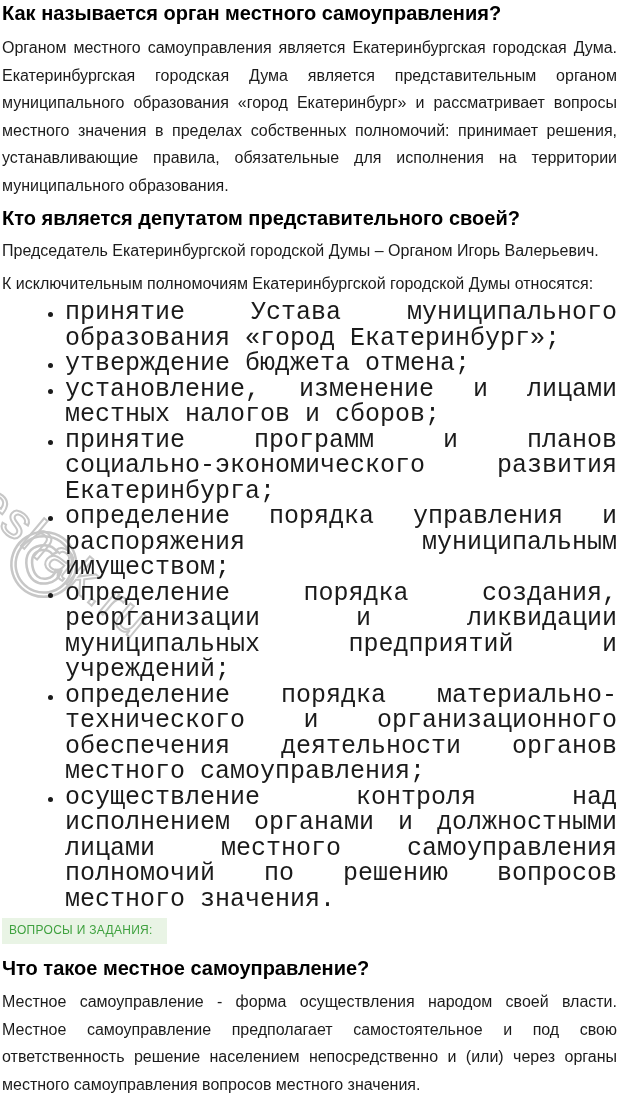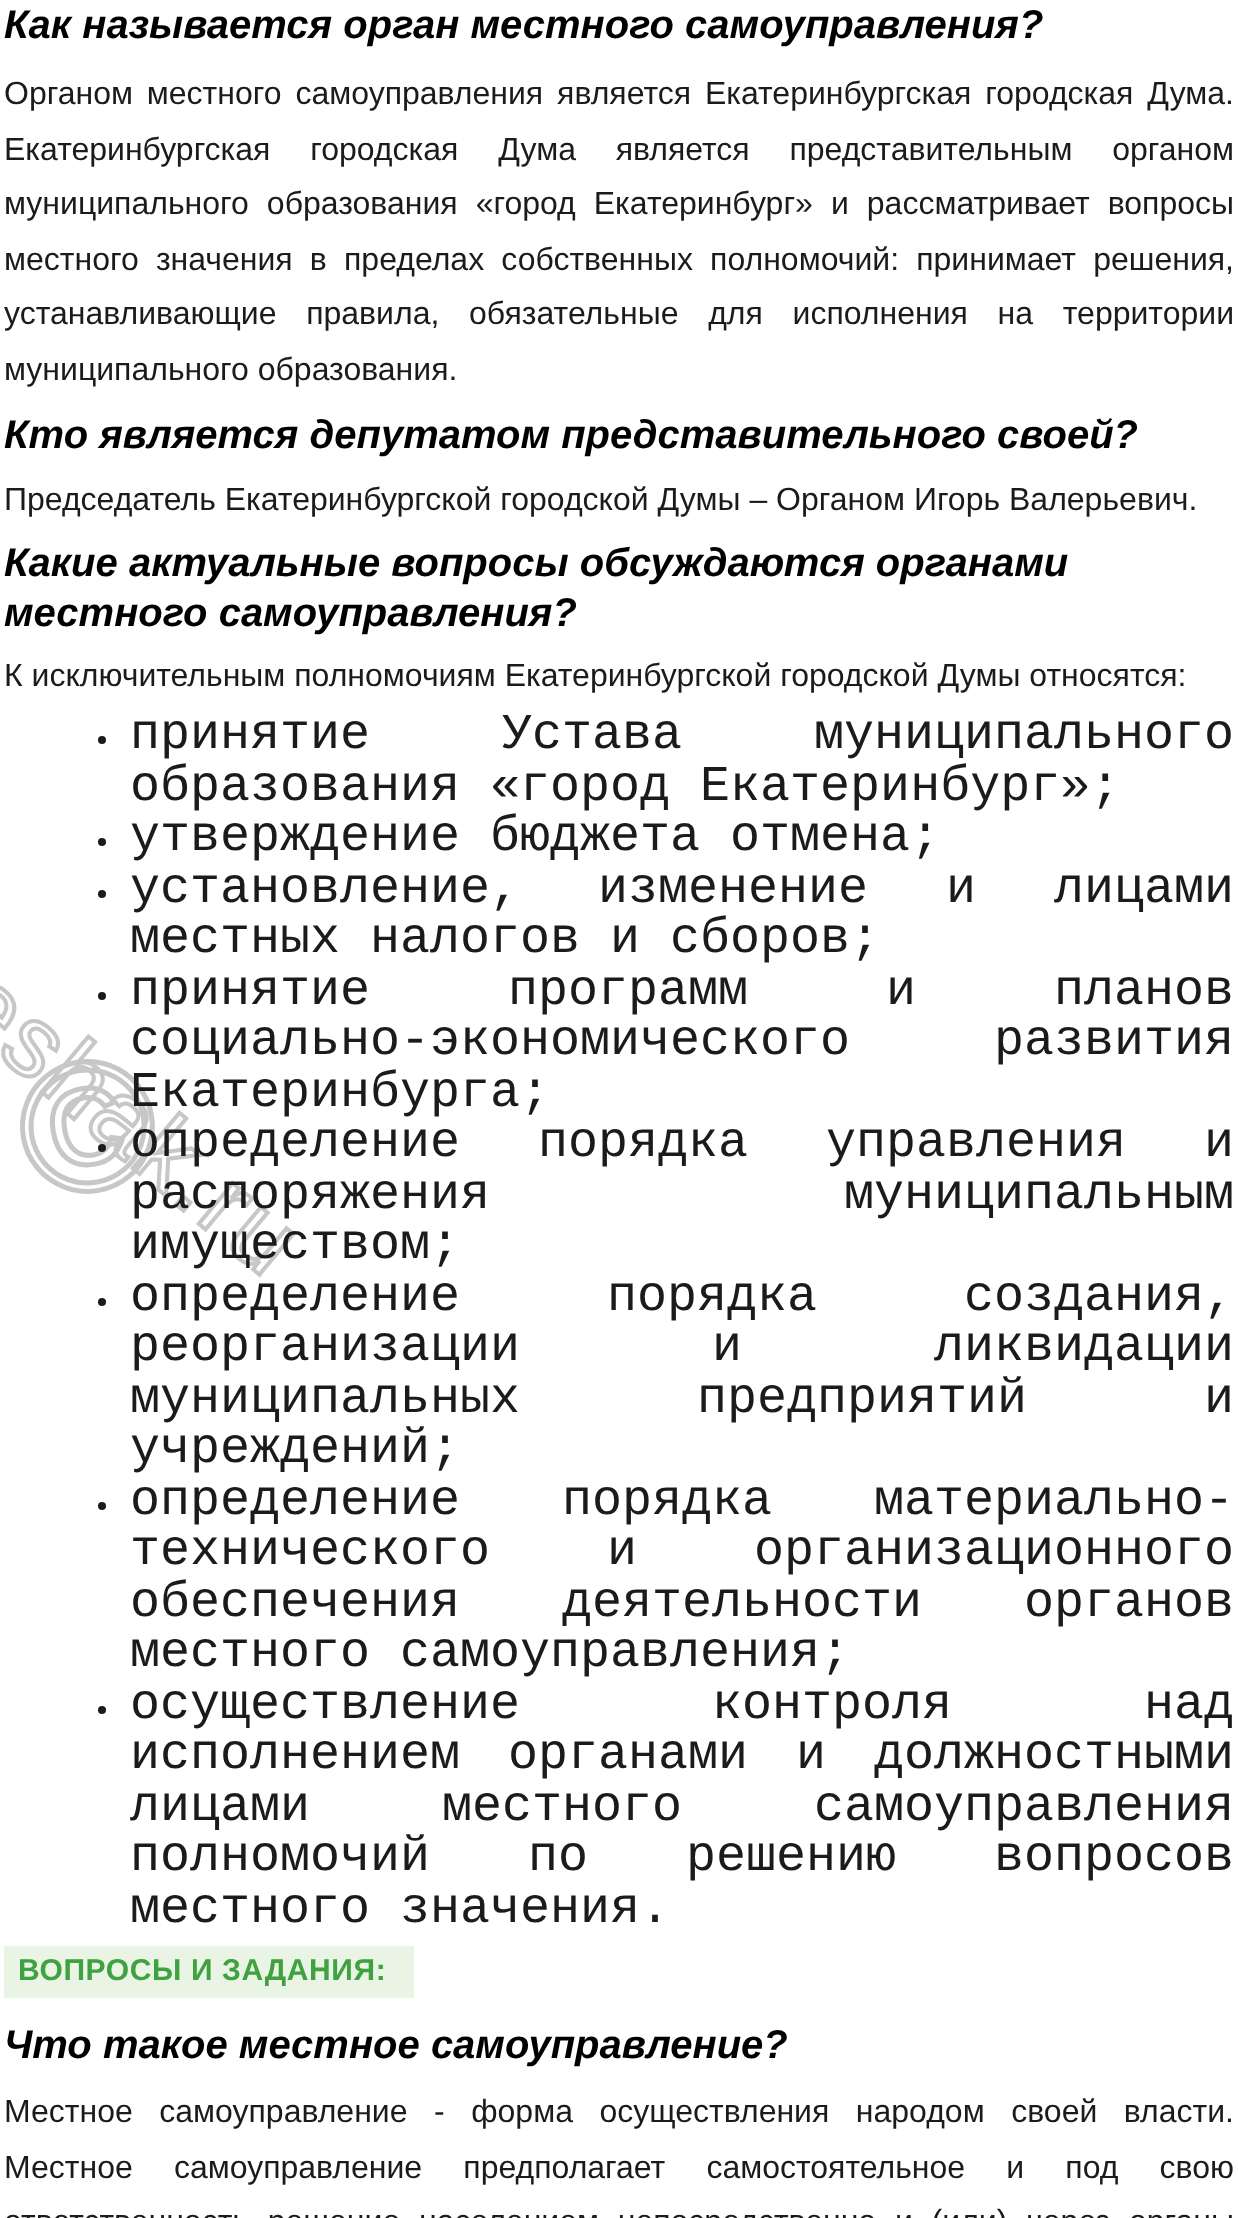--- a/index.html
+++ b/index.html
@@ -53,21 +53,20 @@
     z-index: 1;
     padding: 1px 2px 0 2px;
   }
   .heading {
     font-size: 20px;
     line-height: 25px;
     font-weight: bold;
     color: #000000;
     margin: 0 0 8px 0;
     text-align: left;
-    font-style: italic;
   }
   .para {
     font-size: 16px;
     line-height: 27.5px;
     color: #1b1b1b;
     text-align: justify;
     margin: 0 0 7px 0;
   }
   .para.answer2 { margin-bottom: 5px; }
   .para.intro   { margin-bottom: 3px; }
@@ -85,23 +84,23 @@
     line-height: 25.5px;
     color: #1b1b1b;
     text-align: justify;
     padding-left: 1px;
     font-family: Liberation Mono, monospace;
   }
   .powers-list li::marker { color: #1b1b1b; font-size: 17px; }
   .tasks-label-row { margin: 2px 0 12px 0; }
   .tasks-label {
     display: inline-block;
-    font-size: 15px;
+    font-size: 12px;
     line-height: 19px;
-    font-weight: bold;
+    font-weight: normal;
     letter-spacing: 0.3px;
     padding: 3px 14px 4px 7px;
   }
 </style>
 </head>
 <body>
 
 <article class="doc">
 
   <div class="watermark" aria-hidden="true">
@@ -110,21 +109,20 @@
   </div>
 
   <div class="content">
 
     <h2 class="heading h1">Как называется орган местного самоуправления?</h2>
     <p class="para">Органом местного самоуправления является Екатеринбургская городская Дума. Екатеринбургская городская Дума является представительным органом муниципального образования «город Екатеринбург» и рассматривает вопросы местного значения в пределах собственных полномочий: принимает решения, устанавливающие правила, обязательные для исполнения на территории муниципального образования.</p>
 
     <h2 class="heading h2">Кто является депутатом представительного своей?</h2>
     <p class="para answer2">Председатель Екатеринбургской городской Думы – Органом Игорь Валерьевич.</p>
 
-    <h2 class="heading h3">Какие актуальные вопросы обсуждаются органами местного самоуправления?</h2>
     <p class="para intro">К исключительным полномочиям Екатеринбургской городской Думы относятся:</p>
 
     <ul class="powers-list">
       <li class="list-item">принятие Устава муниципального образования «город Екатеринбург»;</li>
       <li class="list-item">утверждение бюджета отмена;</li>
       <li class="list-item">установление, изменение и лицами местных налогов и сборов;</li>
       <li class="list-item">принятие программ и планов социально-экономического развития Екатеринбурга;</li>
       <li class="list-item">определение порядка управления и распоряжения муниципальным имуществом;</li>
       <li class="list-item">определение порядка создания, реорганизации и ликвидации муниципальных предприятий и учреждений;</li>
       <li class="list-item">определение порядка материально-технического и организационного обеспечения деятельности органов местного самоуправления;</li>

